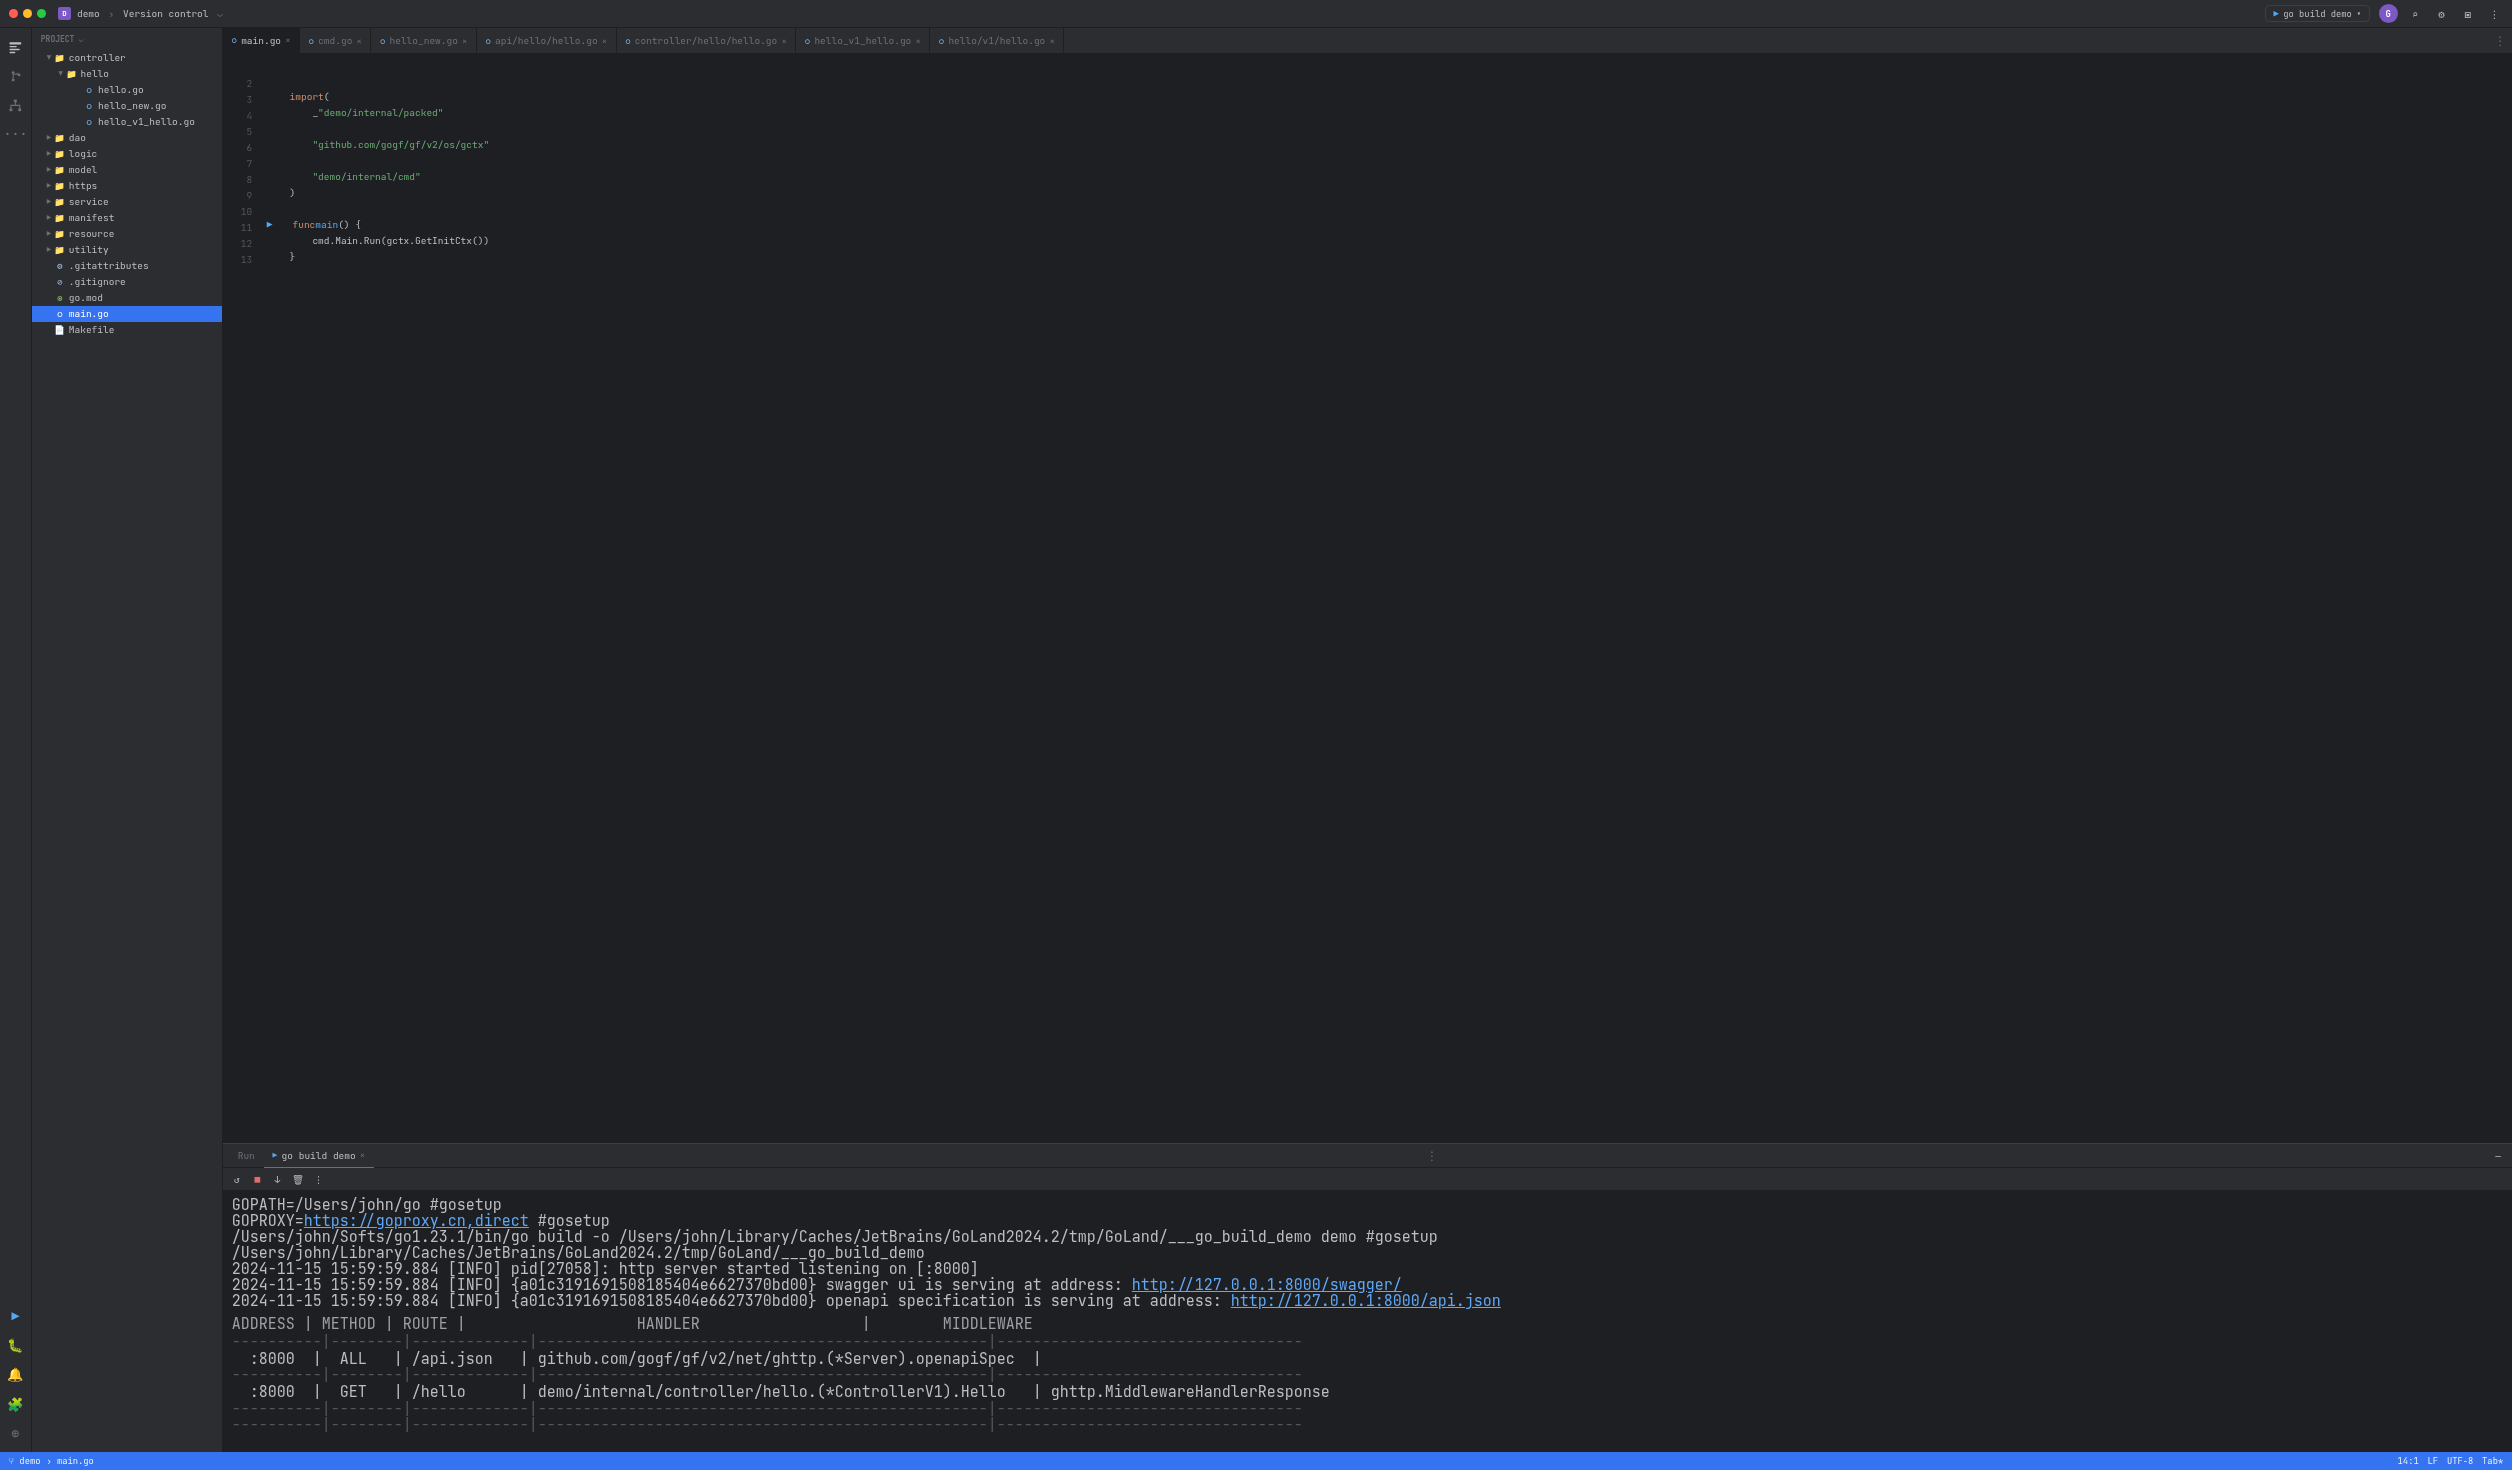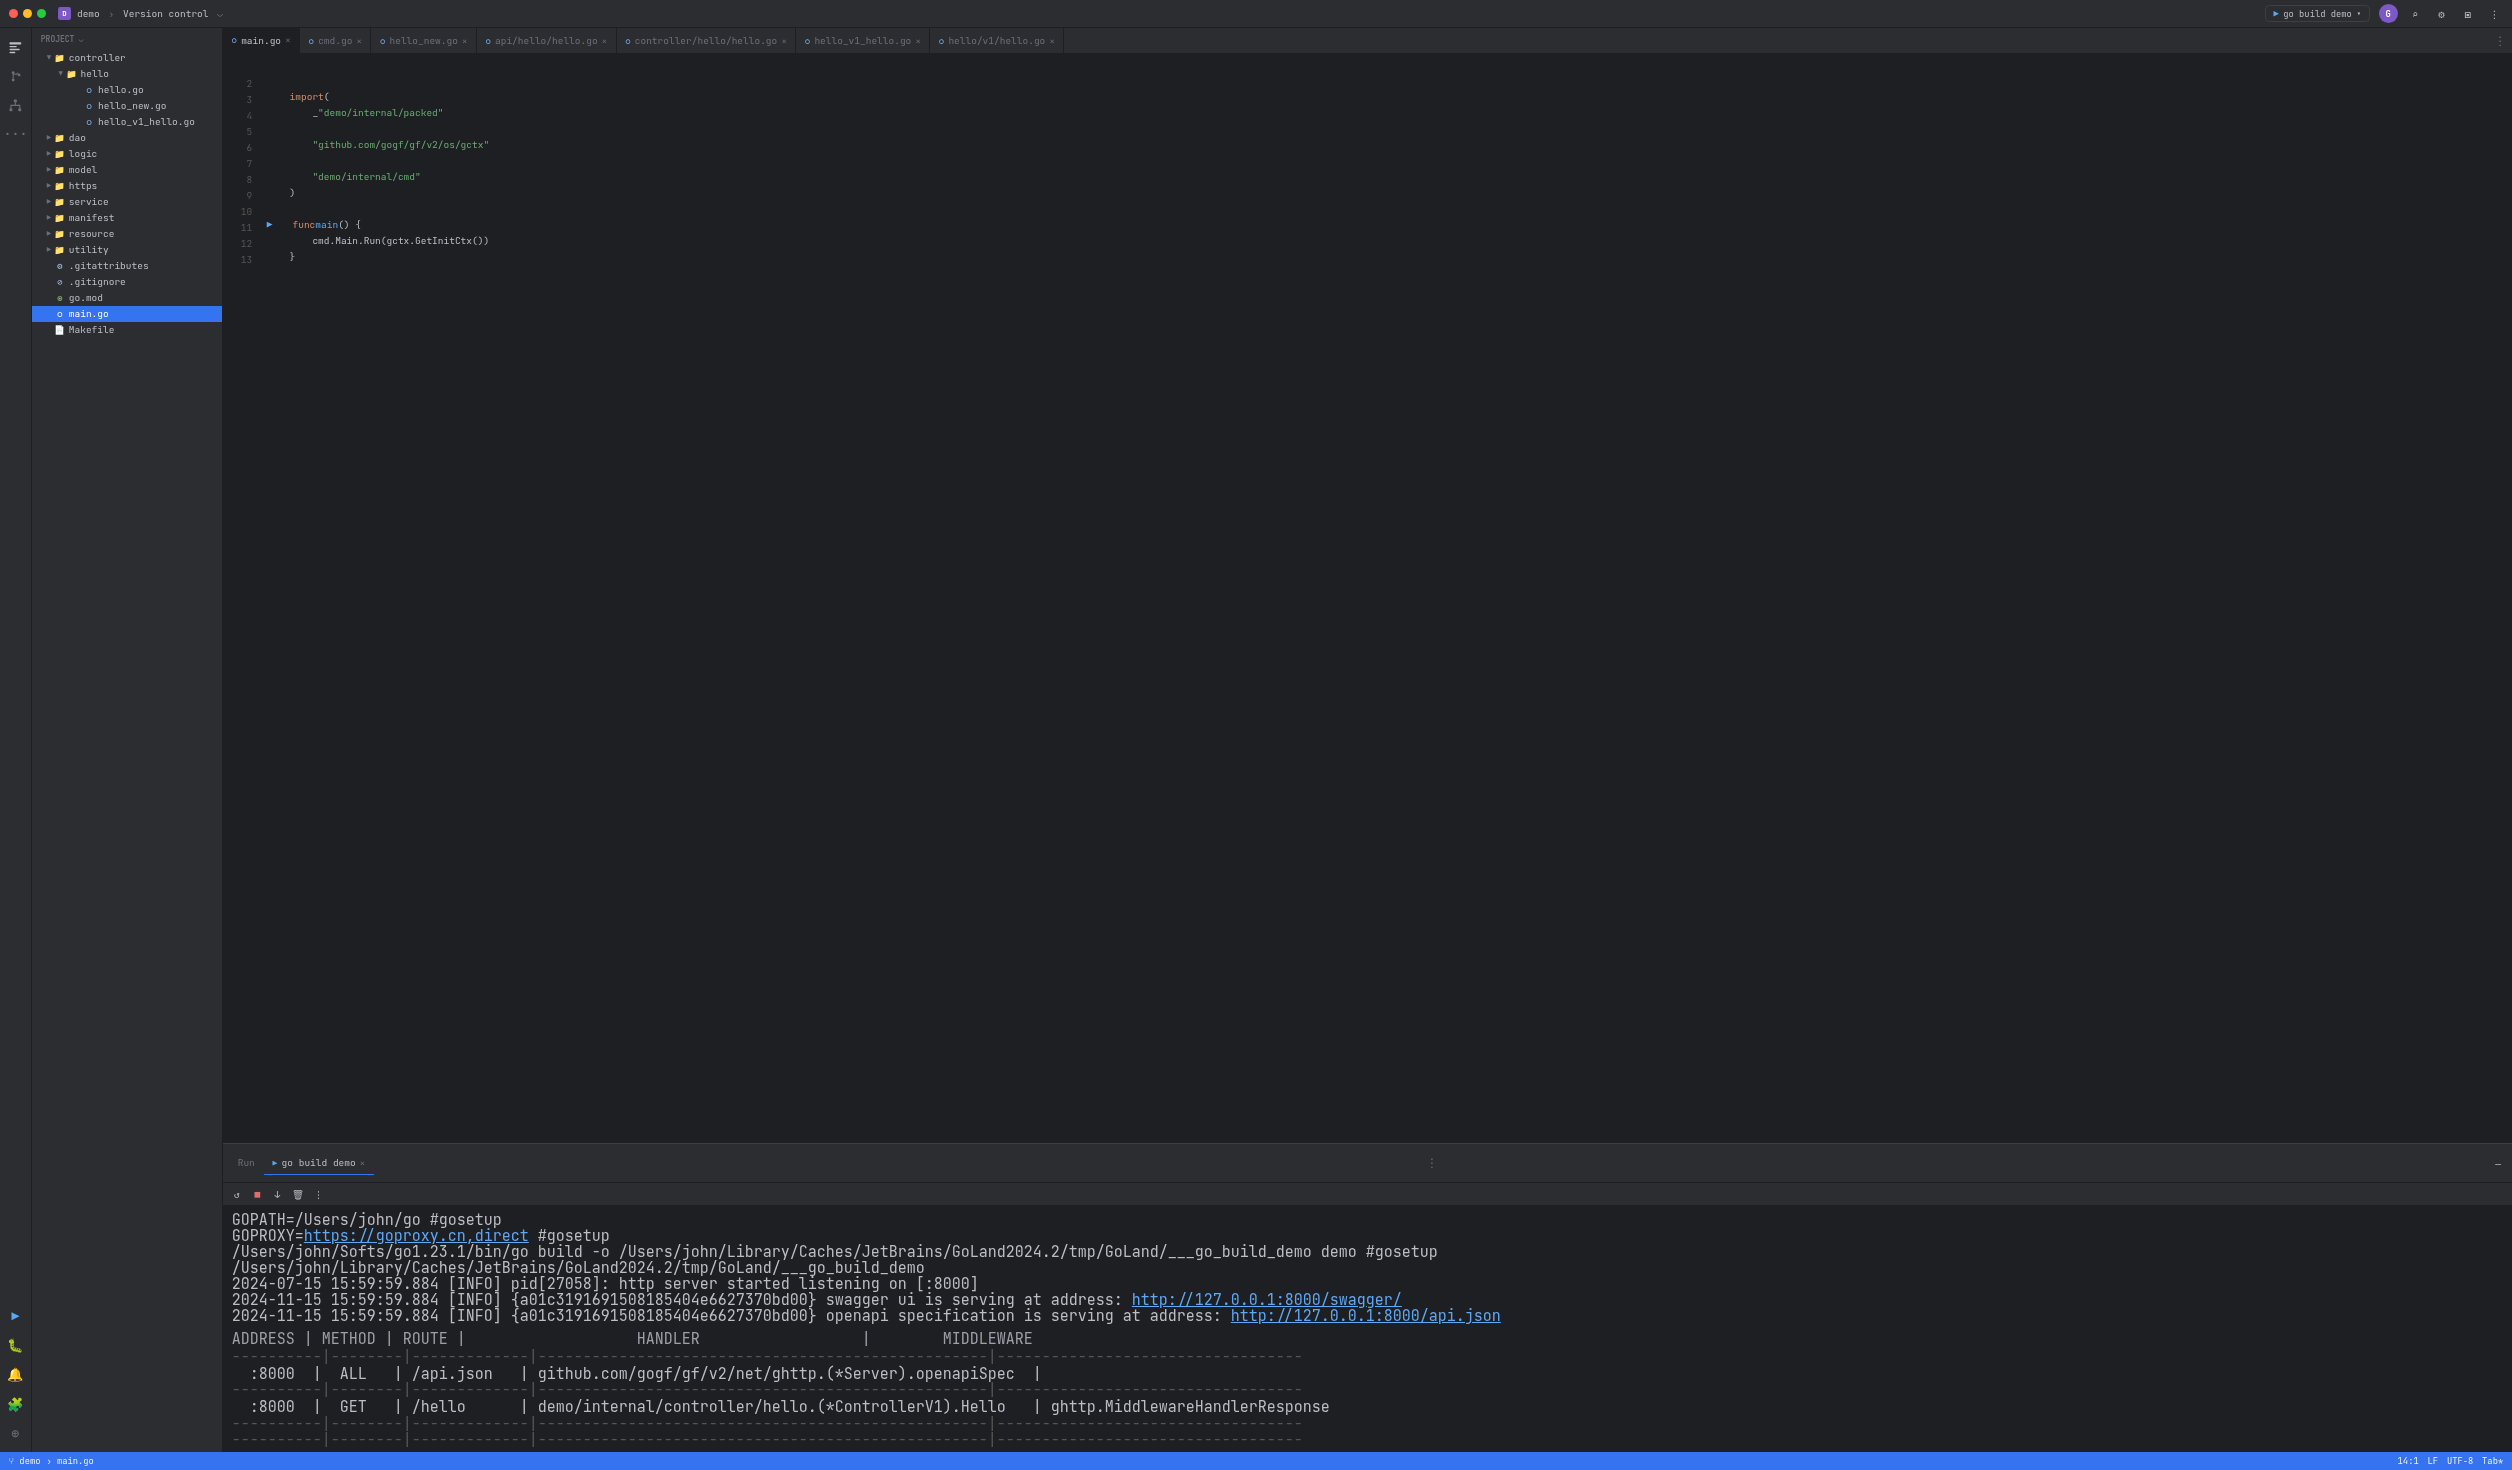--- a/index.html
+++ b/index.html
@@ -272,21 +272,21 @@
       background: #1e1f22;
       border-top: 0.7px solid #3d3f41;
       display: flex;
       flex-direction: column;
       flex-shrink: 0;
     }
     #run-tabs {
       background: #2b2d30;
       display: flex;
       align-items: center;
-      height: 39px;
+      height: 24px;
       border-bottom: 0.7px solid #1e1f22;
       padding: 0 5.9px;
       gap: 0;
     }
     .run-tab {
       padding: 0 8.8px;
       height: 23.5px;
       display: flex;
       align-items: center;
       font-size: 9.5px;
@@ -654,21 +654,21 @@
           <div class="rt-btn" title="Clear">🗑</div>
           <div class="rt-btn">⋮</div>
         </div>
         <div id="run-output">
           <div>GOPATH=/Users/john/go #gosetup</div>
           <div>
             <span>GOPROXY=</span><span class="link-text">https://goproxy.cn,direct</span><span> #gosetup</span>
           </div>
           <div>/Users/john/Softs/go1.23.1/bin/go build -o /Users/john/Library/Caches/JetBrains/GoLand2024.2/tmp/GoLand/___go_build_demo demo #gosetup</div>
           <div>/Users/john/Library/Caches/JetBrains/GoLand2024.2/tmp/GoLand/___go_build_demo</div>
-          <div>2024-07-15 15:59:59.884 [INFO] pid[27058]: http server started listening on [:8000]</div>
+          <div>2024-11-15 15:59:59.884 [INFO] pid[27058]: http server started listening on [:8000]</div>
           <div>
             <span>2024-11-15 15:59:59.884 [INFO] {a01c3191691508185404e6627370bd00} swagger ui is serving at address: </span><span class="link-text">http://127.0.0.1:8000/swagger/</span>
           </div>
           <div>
             <span>2024-11-15 15:59:59.884 [INFO] {a01c3191691508185404e6627370bd00} openapi specification is serving at address: </span><span class="link-text">http://127.0.0.1:8000/api.json</span>
           </div>
           <div style="margin-top:5.9px;">
             <div class="run-table-header">
               ADDRESS | METHOD |   ROUTE    |&nbsp;&nbsp;&nbsp;&nbsp;&nbsp;&nbsp;&nbsp;&nbsp;&nbsp;&nbsp;&nbsp;&nbsp;&nbsp;&nbsp;&nbsp;&nbsp;&nbsp;&nbsp;&nbsp;HANDLER&nbsp;&nbsp;&nbsp;&nbsp;&nbsp;&nbsp;&nbsp;&nbsp;&nbsp;&nbsp;&nbsp;&nbsp;&nbsp;&nbsp;&nbsp;&nbsp;&nbsp;&nbsp;|&nbsp;&nbsp;&nbsp;&nbsp;&nbsp;&nbsp;&nbsp;&nbsp;MIDDLEWARE
             </div>

